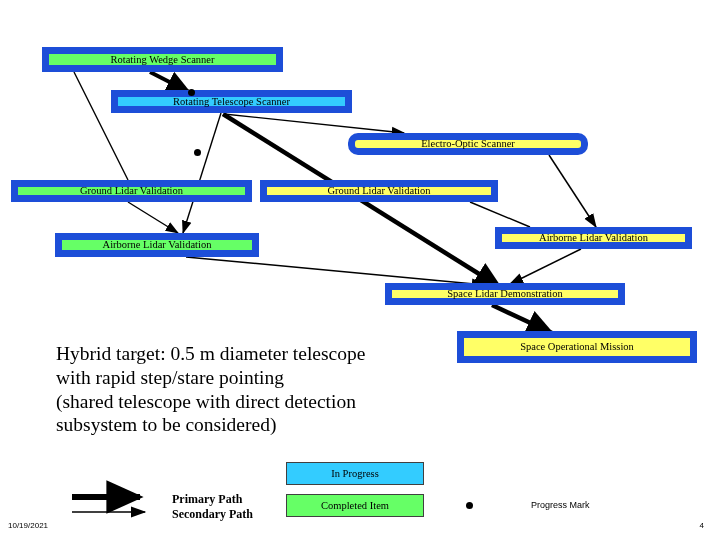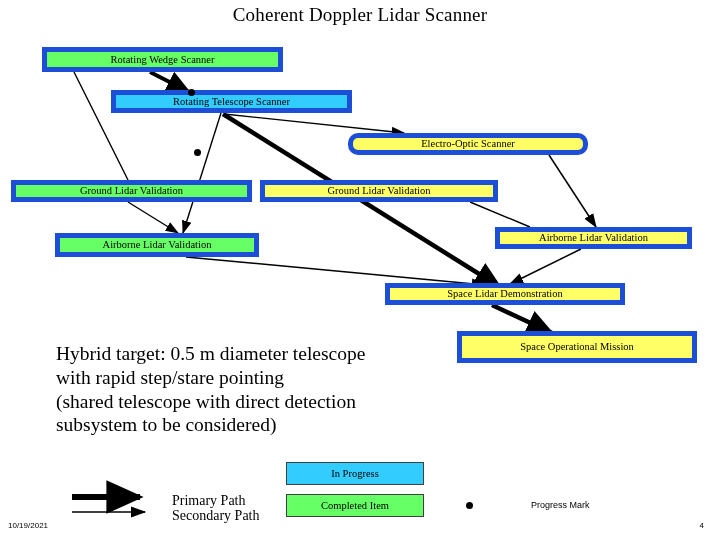--- a/index.html
+++ b/index.html
@@ -33,21 +33,21 @@
     width: 720px;
     text-align: center;
     font-family: "Liberation Serif", serif;
     font-size: 19px;
     color: #000000;
     letter-spacing: 0.2px;
   }
   .node {
     position: absolute;
     box-sizing: border-box;
-    border: 5px solid #1d4ed8;
+    border: 7px solid #1d4ed8;
     font-family: "Liberation Serif", serif;
     font-size: 10.5px;
     color: #000000;
     display: flex;
     align-items: center;
     justify-content: center;
     text-align: center;
     line-height: 1.1;
     z-index: 3;
   }
@@ -67,24 +67,25 @@
     position: absolute;
     font-family: "Liberation Serif", serif;
     font-size: 19.5px;
     color: #000000;
     line-height: 1.22;
     white-space: pre-line;
   }
   .legend-label {
     position: absolute;
     font-family: "Liberation Serif", serif;
-    font-size: 14px;
+    font-size: 12px;
     color: #000000;
     line-height: 1.28;
     white-space: pre-line;
+    font-weight: bold;
   }
   .legend-box {
     position: absolute;
     box-sizing: border-box;
     border: 1px solid #404040;
     font-family: "Liberation Serif", serif;
     font-size: 10.5px;
     color: #000000;
     display: flex;
     align-items: center;
@@ -177,21 +178,20 @@
     </g>
 
     <g>
       <line x1="72" y1="497" x2="140" y2="497" stroke="#000000" stroke-width="6" marker-end="url(#arrow-thick)"></line>
     </g>
     <g>
       <line x1="72" y1="512" x2="145" y2="512" stroke="#000000" stroke-width="1.6" marker-end="url(#arrow-thin)"></line>
     </g>
   </svg>
 
-  <div class="title">Coherent Doppler Lidar Scanner</div>
 
   <div class="node node-green" style="left:42px;  top:47px;  width:241px; height:25px;">Rotating Wedge Scanner</div>
 
   <div class="node node-blue" style="left:111px; top:90px;  width:241px; height:23px;">Rotating Telescope Scanner</div>
 
   <div class="node node-yellow" style="left:348px; top:133px; width:240px; height:22px;border-radius:10px;">Electro-Optic Scanner</div>
 
   <div class="node node-green" style="left:11px;  top:180px; width:241px; height:22px;">Ground Lidar Validation</div>
 
   <div class="node node-yellow" style="left:260px; top:180px; width:238px; height:22px;">Ground Lidar Validation</div>

